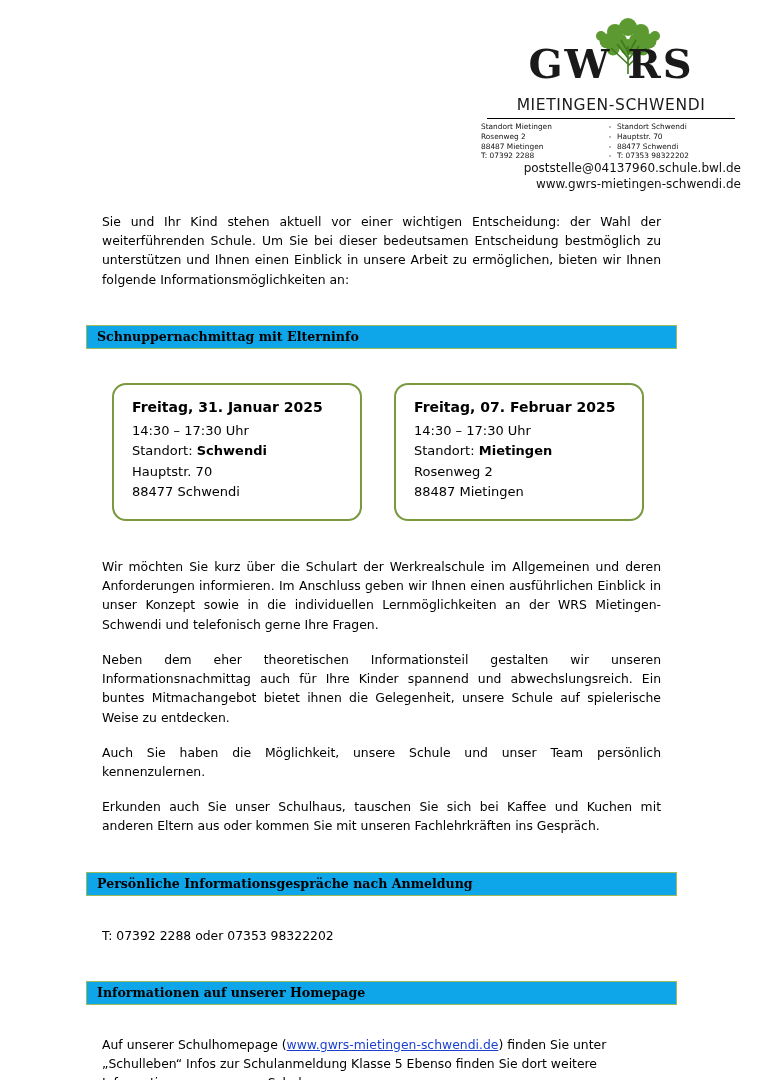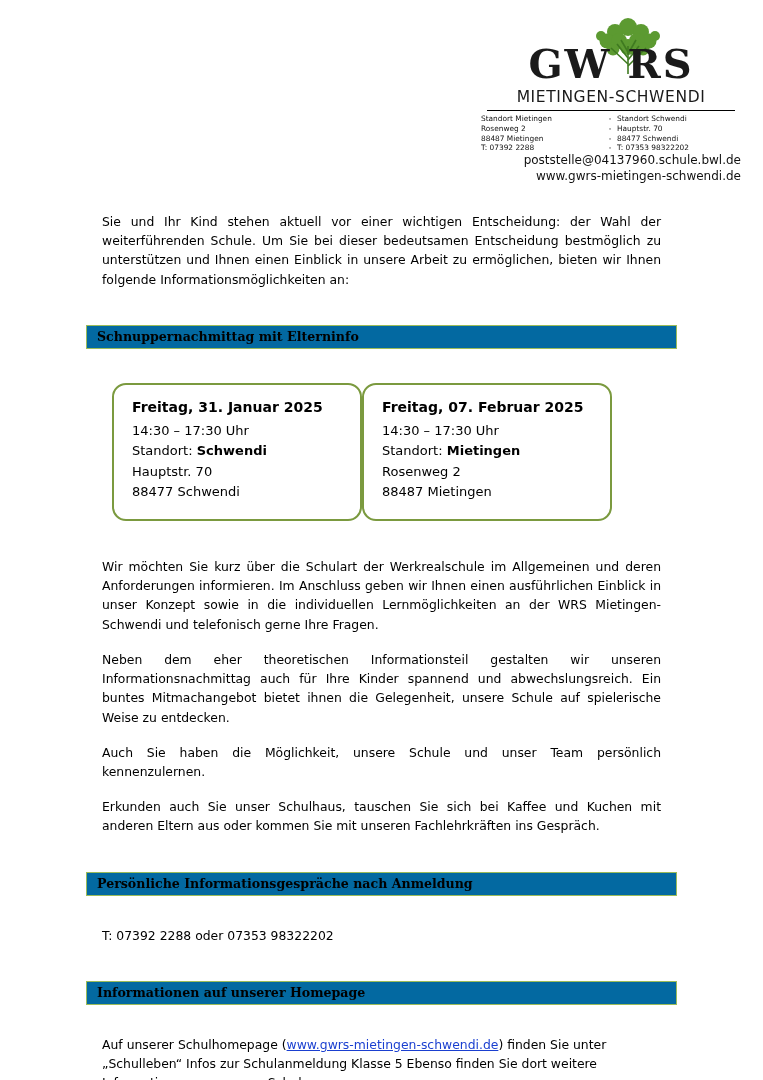--- a/index.html
+++ b/index.html
@@ -48,21 +48,21 @@
     color: #1a1a1a;
     text-align: center;
     line-height: 1;
   }
   .logo-sub {
     font-family: "DejaVu Sans", sans-serif;
     font-size: 15.5px;
     letter-spacing: 0.6px;
     color: #1a1a1a;
     text-align: center;
-    margin-top: 4px;
+    margin-top: 12px;
   }
   .logo-rule {
     border-bottom: 1px solid #000;
     margin: 4px 6px 3px 6px;
   }
   .addr {
     font-size: 7.4px;
     line-height: 1.32;
     color: #111;
   }
@@ -100,33 +100,34 @@
   .salutation {
     margin: 0 0 22px 0;
     font-size: 12.4px;
     line-height: 1.55;
   }
   .spacer-14 { height: 14px; }
   .spacer-20 { height: 20px; }
 
   
   .bar {
-    background: #0369a1;
+    background: #0ea5e9;
     border: 1px solid #9bbb59;
     padding: 3px 10px 4px 10px;
     font-size: 12.6px;
     font-weight: bold;
     font-family: "DejaVu Serif", serif;
     color: #000;
     box-sizing: border-box;
   }
 
   
   .boxes {
     display: flex;
+    gap: 32px;
     margin: 34px 0 0 0;
     padding-left: 26px;
   }
   .date-box {
     border: 2px solid #7b9a3f;
     border-radius: 14px;
     padding: 14px 18px 16px 18px;
     width: 250px;
     box-sizing: border-box;
   }

